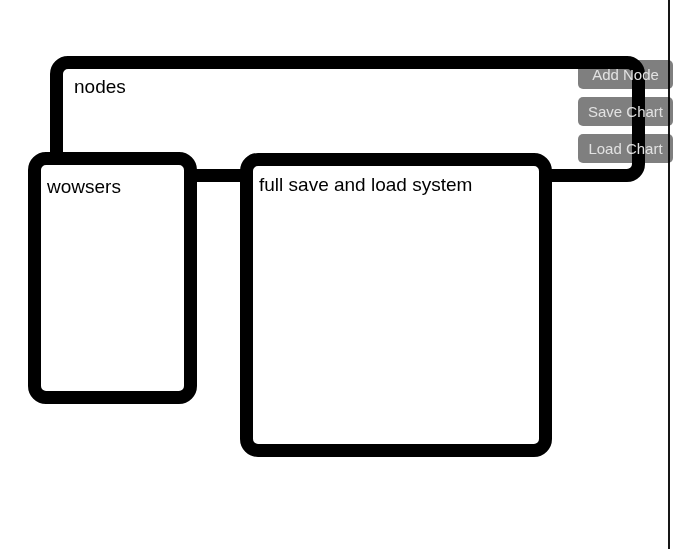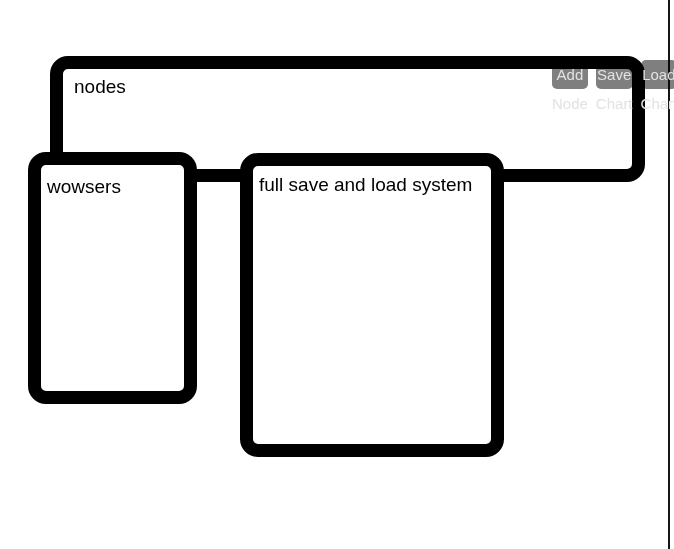--- a/index.html
+++ b/index.html
@@ -33,42 +33,43 @@
   .node-a {
     left: 28px;
     top: 152px;
     width: 169px;
     height: 252px;
     z-index: 2;
   }
   .node-b {
     left: 240px;
     top: 153px;
-    width: 264px;
+    width: 312px;
     height: 304px;
     z-index: 2;
   }
   .node-label {
     position: absolute;
     font-size: 19px;
     line-height: 22px;
     color: #000000;
     white-space: nowrap;
   }
   .group-node .node-label { left: 11px; top: 7px; }
   .node-a .node-label { left: 6px; top: 11px; }
   .node-b .node-label { left: 6px; top: 8px; }
 
   
   .toolbar {
     position: absolute;
-    left: 552px;
+    left: 578px;
     top: 60px;
     width: 95px;
     display: flex;
+    flex-direction: column;
     gap: 8px;
     z-index: 5;
   }
   .tb-btn {
     display: block;
     width: 95px;
     height: 29px;
     border: none;
     border-radius: 5px;
     background: rgba(0, 0, 0, 0.5);

